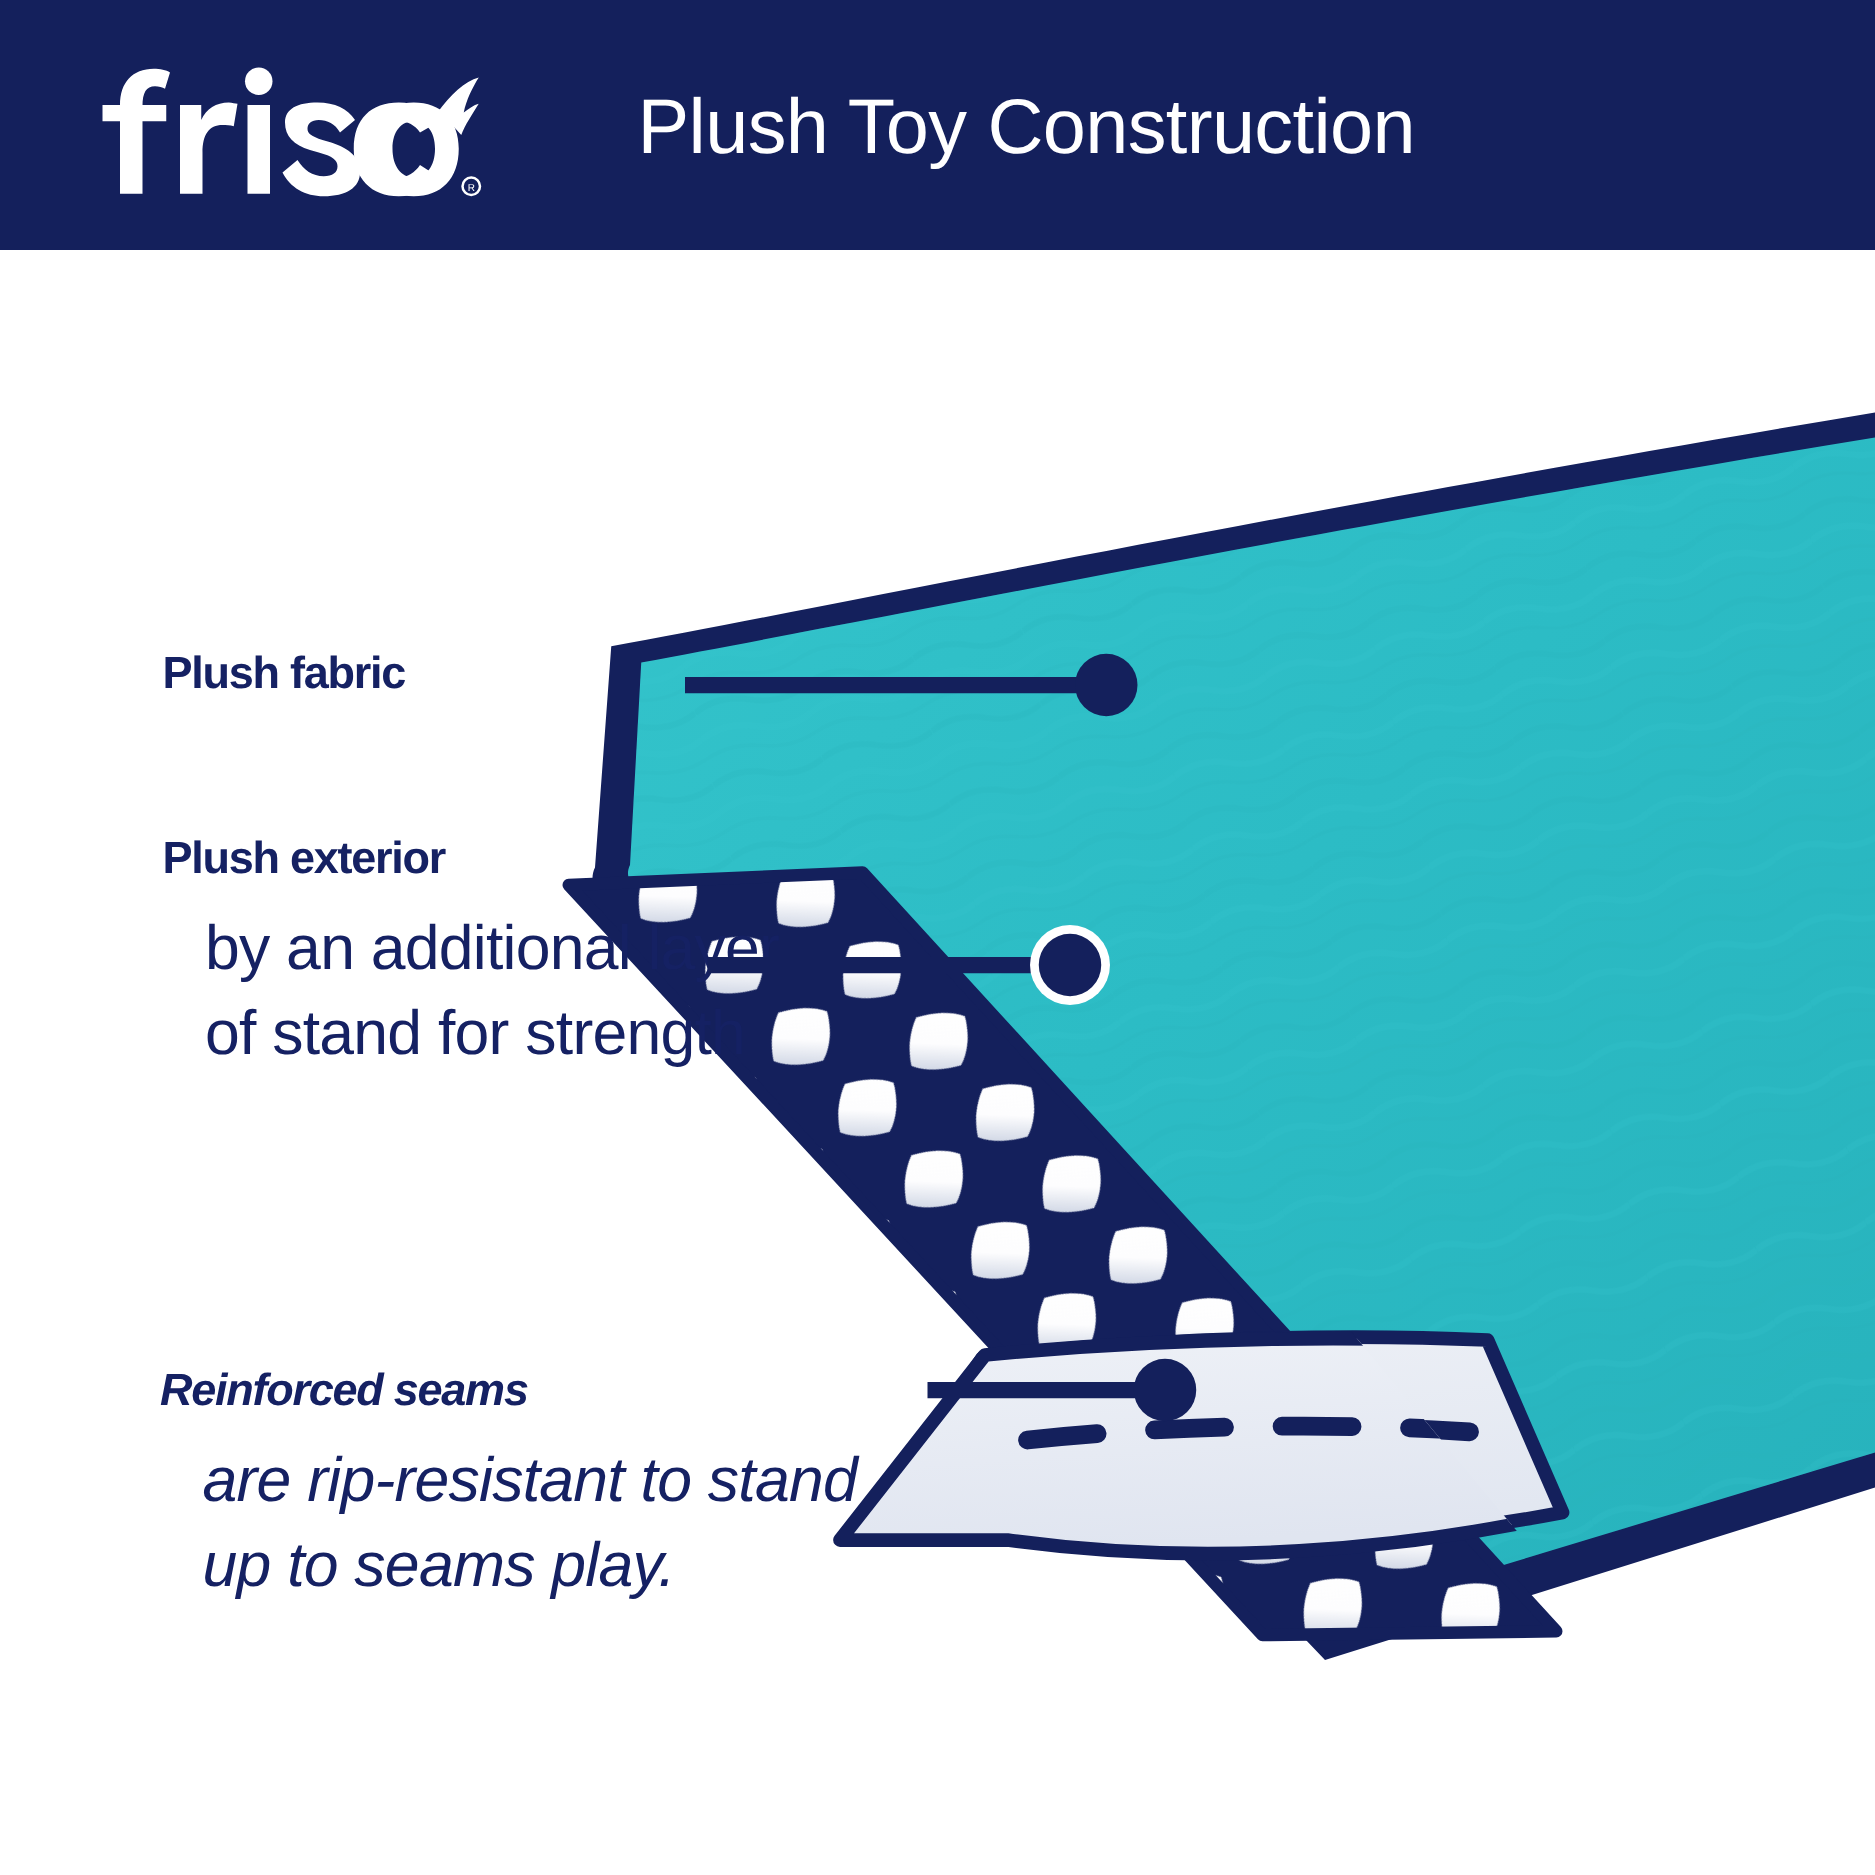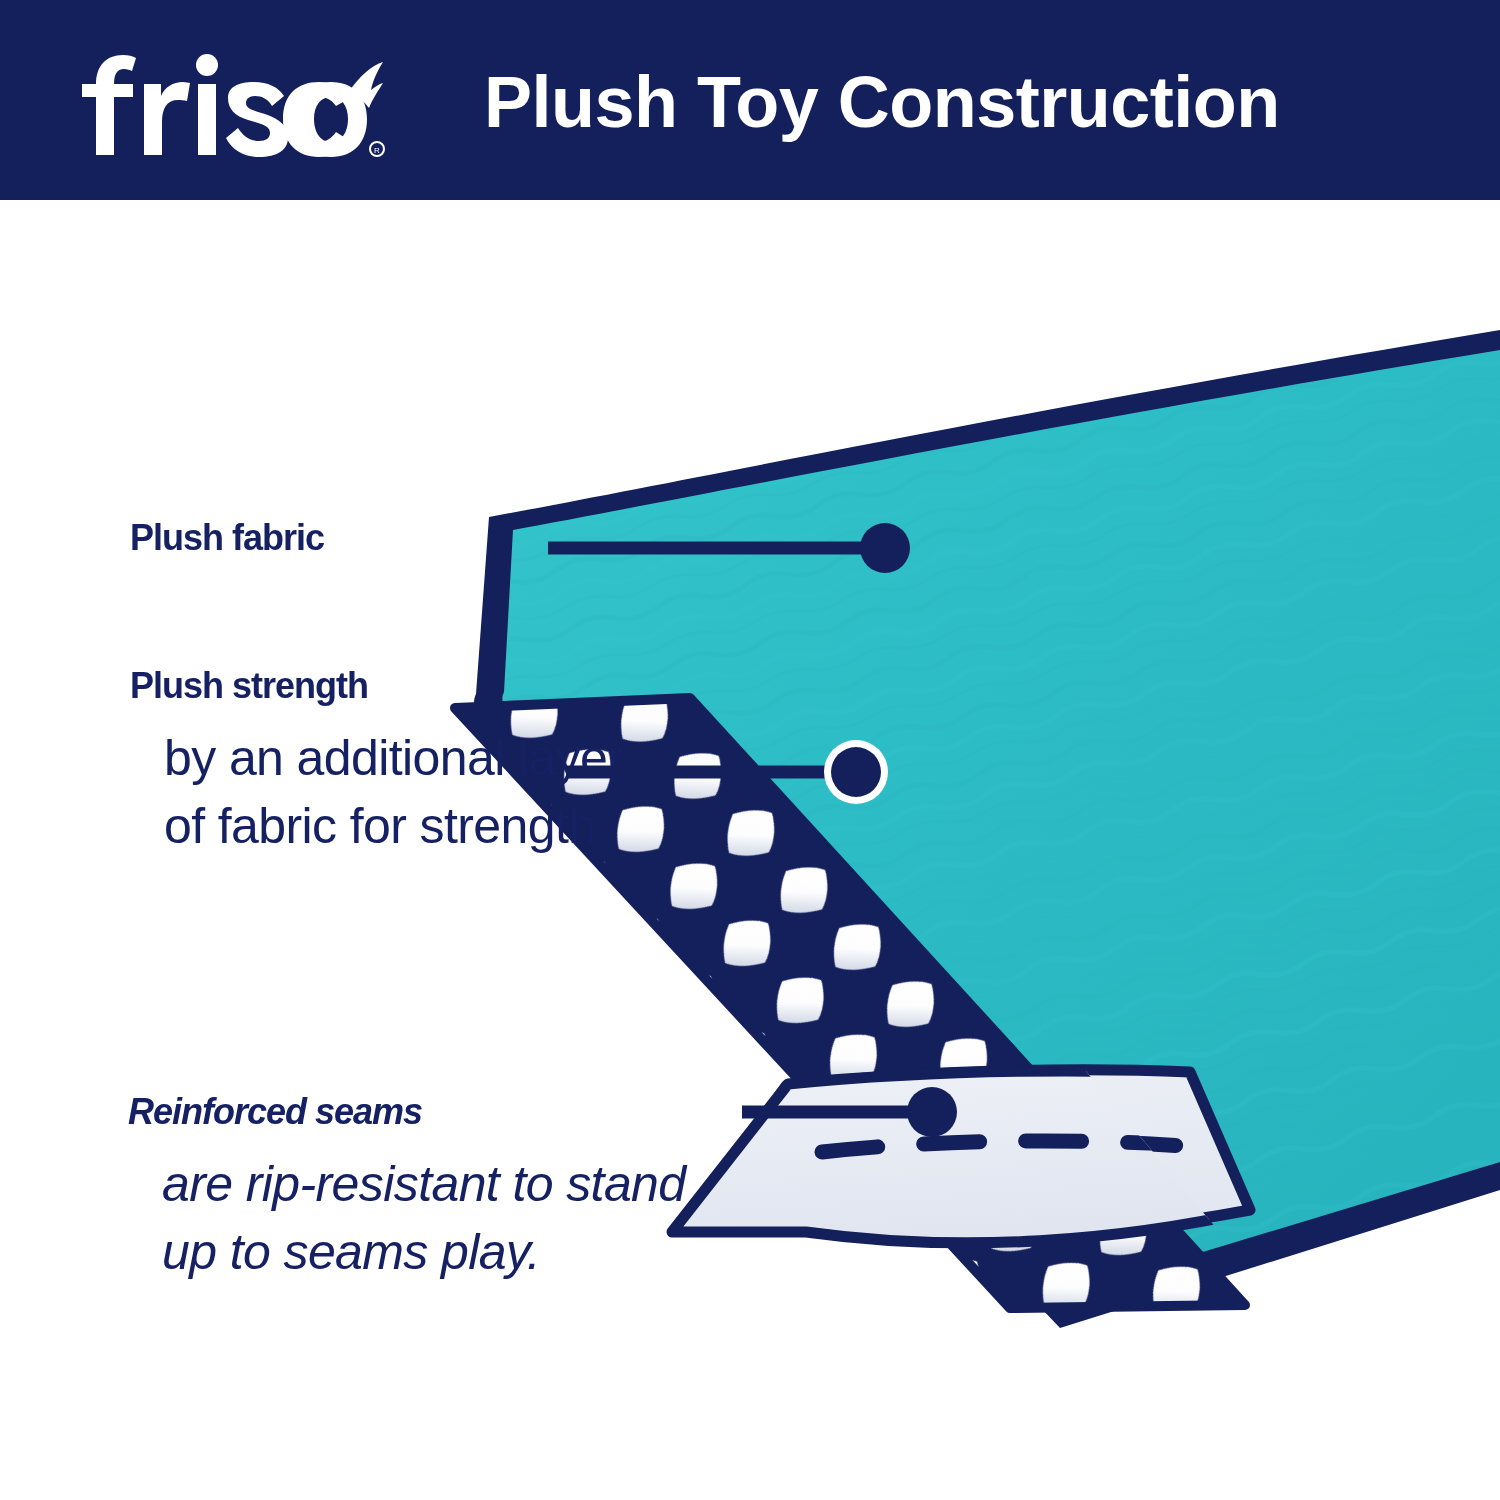--- a/index.html
+++ b/index.html
@@ -33,28 +33,28 @@
     position: absolute;
     left: 78px;
     top: 52px;
     width: 320px;
     height: 106px;
   }
   .brand-logo svg { display: block; }
 
   .header-title {
     position: absolute;
-    left: 484px;
+    left: 510px;
     top: 52px;
     width: 880px;
     height: 100px;
     color: #ffffff;
     font-family: "Liberation Sans", sans-serif;
-    font-weight: bold;
-    font-size: 72px;
+    font-weight: normal;
+    font-size: 62px;
     line-height: 100px;
     letter-spacing: -0.5px;
     white-space: nowrap;
   }
 
   
   .illustration {
     position: absolute;
     left: 0;
     top: 200px;
@@ -286,23 +286,23 @@
         <path d="M822 952 C950 938 1100 938 1230 948" fill="none" stroke="#14205C" stroke-width="15" stroke-linecap="round" stroke-dasharray="56 46"></path>
       </g>
     </svg>
   </div>
 
   <div class="callout" id="callout-plush-fabric">
     <div class="head">Plush fabric</div>
   </div>
 
   <div class="callout" id="callout-plush-exterior">
-    <div class="head">Plush strength</div>
+    <div class="head">Plush exterior</div>
     <div class="body">by an additional layer</div>
-    <div class="body">of fabric for strength</div>
+    <div class="body">of stand for strength</div>
   </div>
 
   <div class="callout" id="callout-reinforced-seams">
     <div class="head">Reinforced seams</div>
     <div class="body">are rip-resistant to stand</div>
     <div class="body">up to seams play.</div>
   </div>
 
   <div class="leaders">
     <svg width="1500" height="1500" viewBox="0 0 1500 1500" xmlns="http://www.w3.org/2000/svg">

